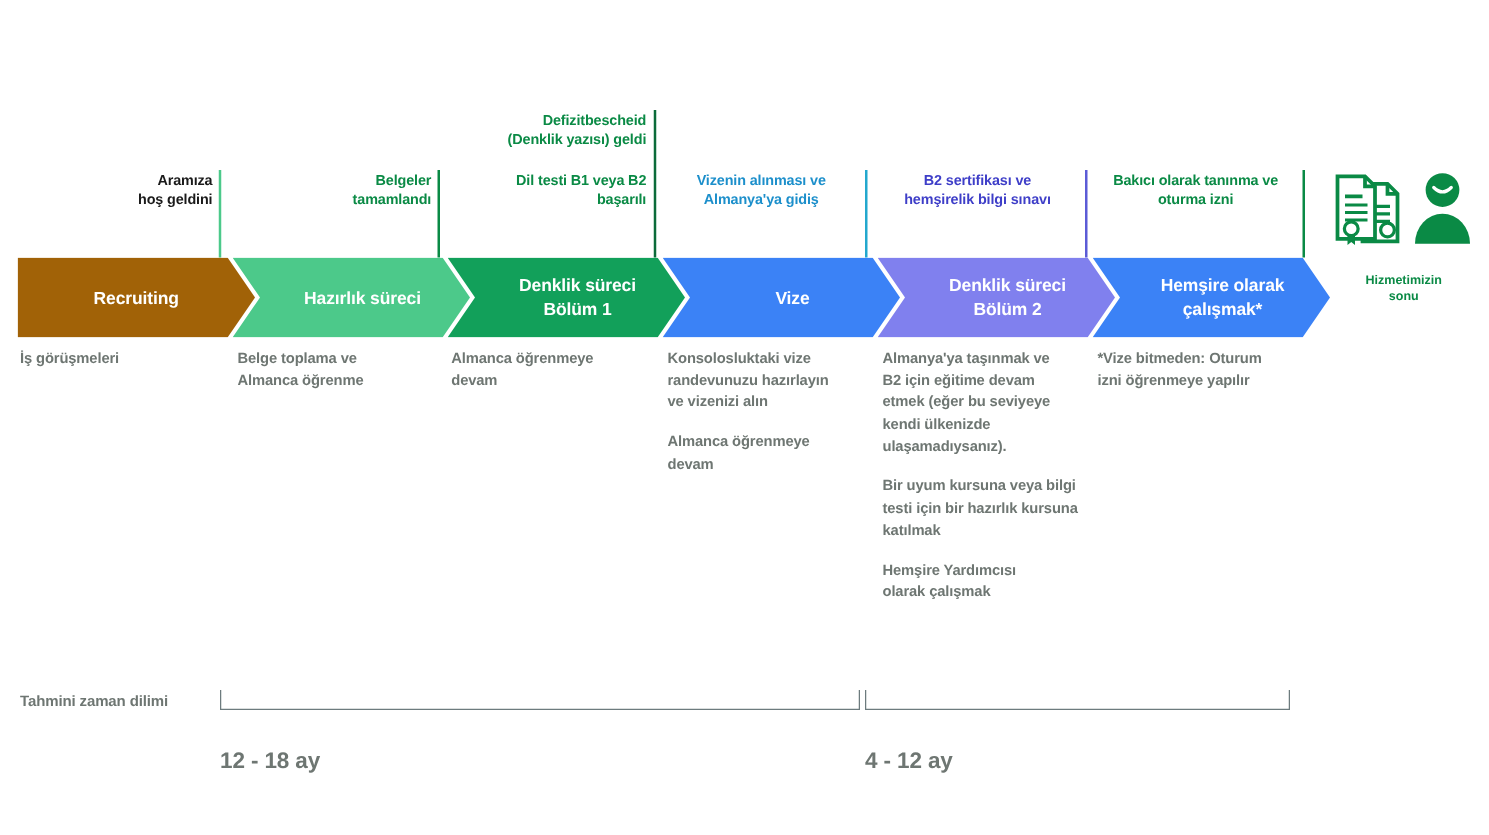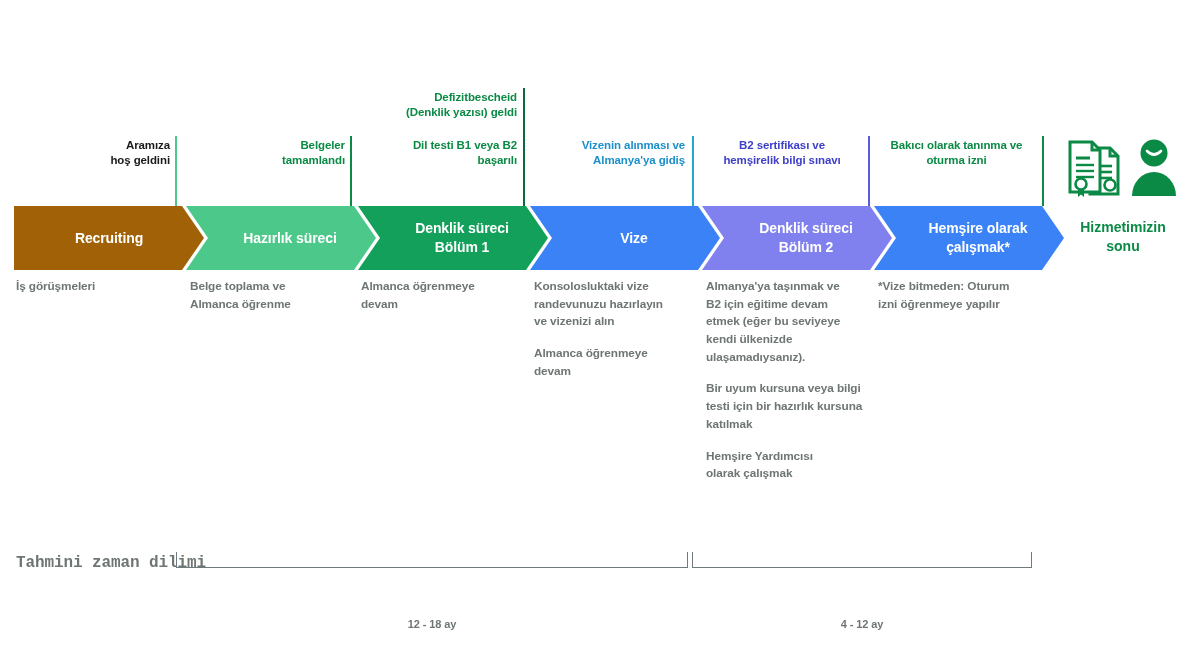--- a/index.html
+++ b/index.html
@@ -91,54 +91,53 @@
   .end-icons {
     display: flex;
     align-items: flex-end;
     justify-content: center;
     gap: 6px;
     height: 68px;
   }
   .end-caption {
     margin-top: 14px;
     color: #0a8A45;
-    font-size: 14px;
+    font-size: 10px;
     font-weight: bold;
     line-height: 1.33;
     white-space: pre-line;
   }
 
   
   .ruler-label {
     position: absolute;
     left: 16px;
     top: 554px;
     color: #6e7672;
-    font-size: 16px;
-    font-weight: bold;
-    letter-spacing: -0.1px;
-    font-family: Liberation Mono, monospace;
+    font-size: 12px;
+    font-weight: bold;
+    letter-spacing: -0.1px;
   }
   .bracket {
     position: absolute;
     top: 552px;
     height: 16px;
     border: 0 solid #6d7b7e;
     border-bottom-width: 1.5px;
     border-left-width: 1.5px;
     border-right-width: 1.5px;
     box-sizing: border-box;
   }
   .bracket-caption {
     position: absolute;
-    top: 618px;
+    top: 598px;
     color: #6e7672;
-    font-size: 11px;
-    font-weight: bold;
-    text-align: center;
+    font-size: 18px;
+    font-weight: bold;
+    text-align: left;
     letter-spacing: -0.1px;
   }
 </style>
 </head>
 <body>
 
 <div class="stage-root">
 
   <div>
 
@@ -150,21 +149,21 @@
 tamamlandı</div>
     <div class="milestone-tick" style="left:350px; top:136px; height:70px; background:#0a8A45;"></div>
 
     <div class="milestone" style="left:355px; top:90px; width:162px; color:#0a8A45;">Defizitbescheid
 (Denklik yazısı) geldi</div>
 
     <div class="milestone" style="left:355px; top:138px; width:162px; color:#0a8A45;">Dil testi B1 veya B2
 başarılı</div>
     <div class="milestone-tick" style="left:523px; top:88px; height:118px; background:#0b6b3a;"></div>
 
-    <div class="milestone" style="left:533px; top:138px; width:152px; color:#1C8FCB; text-align:right;">Vizenin alınması ve
+    <div class="milestone" style="left:533px; top:138px; width:152px; color:#1C8FCB; text-align:center;">Vizenin alınması ve
 Almanya'ya gidiş</div>
     <div class="milestone-tick" style="left:692px; top:136px; height:70px; background:#23A8CE;"></div>
 
     <div class="milestone" style="left:702px; top:138px; width:160px; color:#3E3EC8; text-align:center;">B2 sertifikası ve
 hemşirelik bilgi sınavı</div>
     <div class="milestone-tick" style="left:868px; top:136px; height:70px; background:#5B5BD6;"></div>
 
     <div class="milestone" style="left:875px; top:138px; width:163px; color:#0a8A45; text-align:center;">Bakıcı olarak tanınma ve
 oturma izni</div>
     <div class="milestone-tick" style="left:1042px; top:136px; height:70px; background:#0a8A45;"></div>

